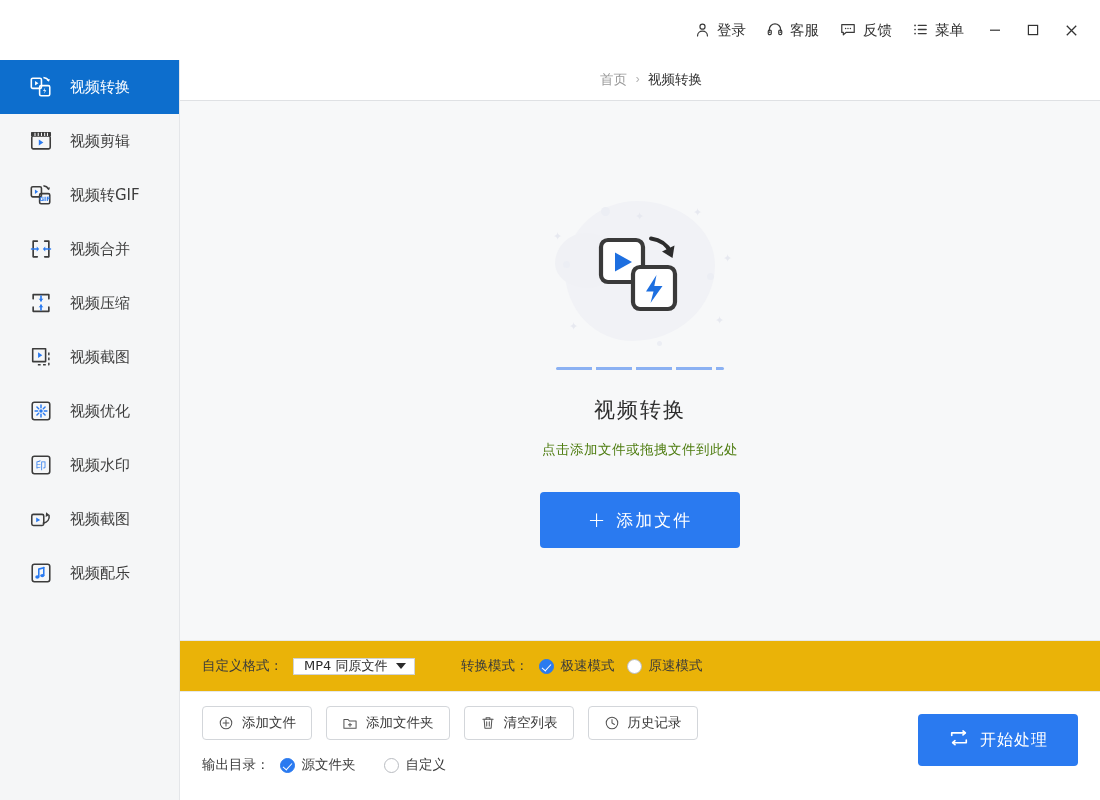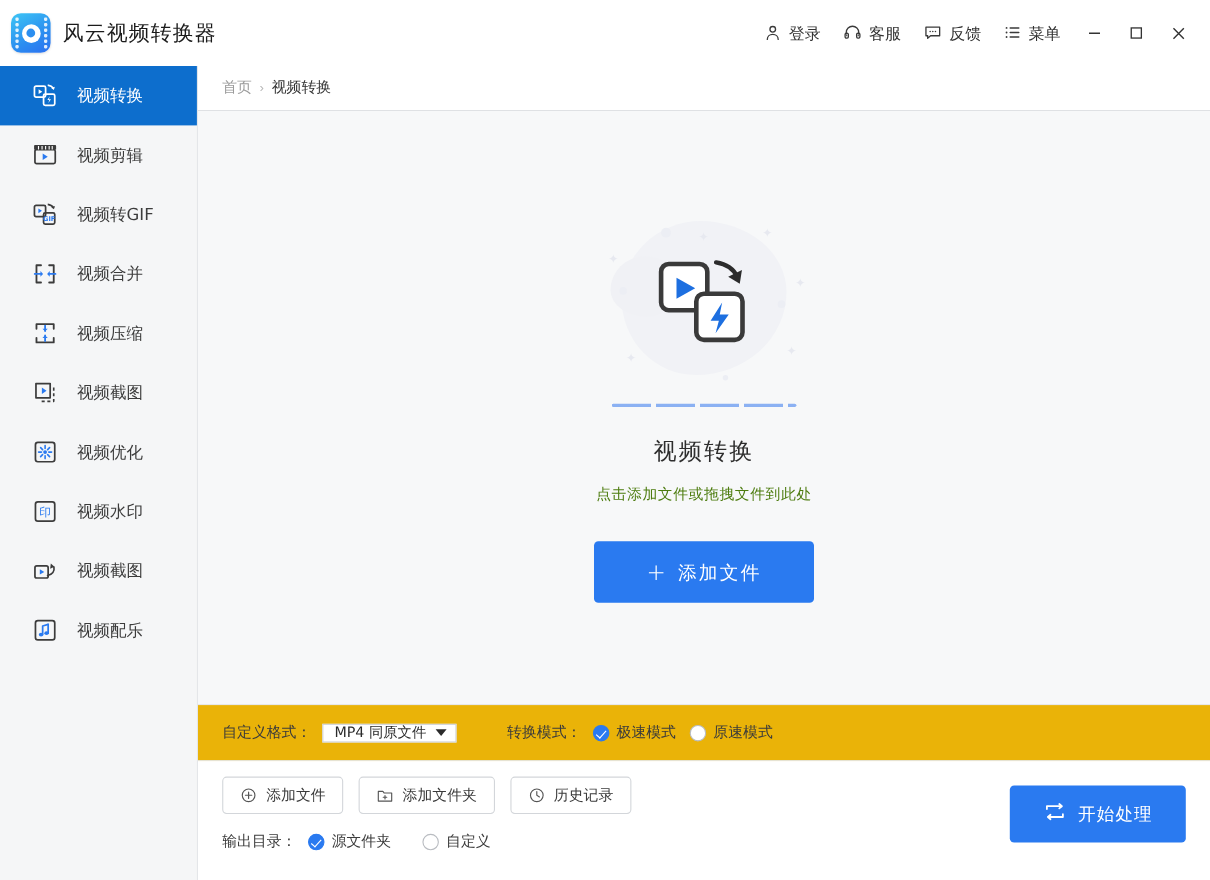--- a/index.html
+++ b/index.html
@@ -115,21 +115,22 @@
     display: flex; flex-direction: column;
     background: #ffffff;
     min-width: 0;
   }
   .breadcrumb {
     height: 41px; flex: 0 0 41px;
     display: flex; align-items: center;
     padding-left: 22px;
     font-size: 13.5px;
     border-bottom: 1px solid #dfe1e4;
-    font-family: Liberation Sans, sans-serif;
+    font-family: Liberation Mono, monospace;
+    justify-content: center;
   }
   .bc-home { color: #9b9b9b; cursor: pointer; }
   .bc-sep { color: #b6b6b6; margin: 0 7px; font-size: 12px; }
   .bc-current { color: #333333; }
 
   .dropzone {
     flex: 1;
     background: #f7f8f9;
     display: flex; flex-direction: column;
     align-items: center; justify-content: center;
@@ -298,42 +299,20 @@
     cursor: pointer;
     font-family: "DejaVu Sans", "Liberation Sans", sans-serif;
   }
 </style>
 </head>
 <body>
 
 <div id="app">
 
   <div class="titlebar">
-    <div class="brand">
-      <div class="logo">
-        <div class="holes l">
-            <i></i>
-            <i></i>
-            <i></i>
-            <i></i>
-            <i></i>
-            <i></i>
-          </div>
-        <div class="holes r">
-            <i></i>
-            <i></i>
-            <i></i>
-            <i></i>
-            <i></i>
-            <i></i>
-          </div>
-        <div class="disc"></div>
-      </div>
-      <div class="app-title">风云视频转换器</div>
-    </div>
 
     <div class="titlebar-right">
 
       <div class="tb-action">
         <span>
           <svg width="17" height="17" viewBox="0 0 24 24" fill="none" stroke="#3a3a3a" stroke-width="1.7" stroke-linecap="round">
             <circle cx="12" cy="8" r="3.6"></circle>
             <path d="M5 21c0-4 3.2-6.6 7-6.6S19 17 19 21"></path>
           </svg>
         </span>
@@ -612,20 +591,31 @@
           <button class="obtn">
             <span>
               <svg width="16" height="16" viewBox="0 0 20 20" fill="none" stroke="#555" stroke-width="1.3" stroke-linecap="round" stroke-linejoin="round">
                 <path d="M2.4 5.6h5.2l1.5 1.8h8.5v9.2H2.4z"></path>
                 <path d="M10 10.2v4M8 12.2h4"></path>
               </svg>
             </span>
             <span>添加文件夹</span>
           </button>
 
+          <button class="obtn">
+            <span>
+              <svg width="16" height="16" viewBox="0 0 20 20" fill="none" stroke="#555" stroke-width="1.3" stroke-linecap="round" stroke-linejoin="round">
+                <path d="M3.6 5.4h12.8"></path>
+                <path d="M7.6 5.4V3.4h4.8v2"></path>
+                <path d="M5.2 5.4l.9 11.2h7.8l.9-11.2"></path>
+                <path d="M8.4 8.4v5.4M11.6 8.4v5.4"></path>
+              </svg>
+            </span>
+            <span>清空列表</span>
+          </button>
 
           <button class="obtn">
             <span>
               <svg width="16" height="16" viewBox="0 0 20 20" fill="none" stroke="#555" stroke-width="1.3" stroke-linecap="round">
                 <circle cx="10" cy="10" r="7.2"></circle>
                 <path d="M10 5.8V10l3 1.9"></path>
               </svg>
             </span>
             <span>历史记录</span>
           </button>

